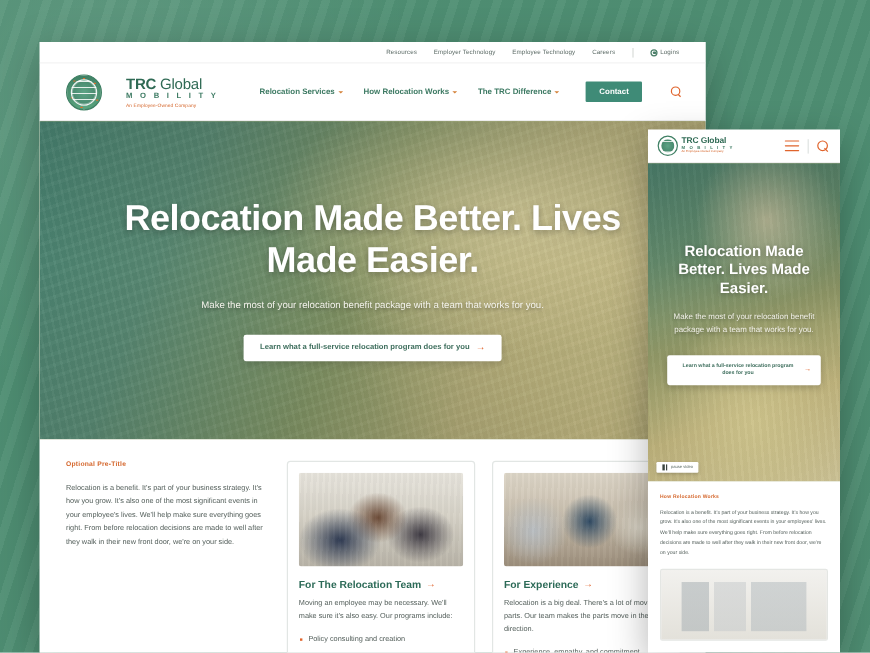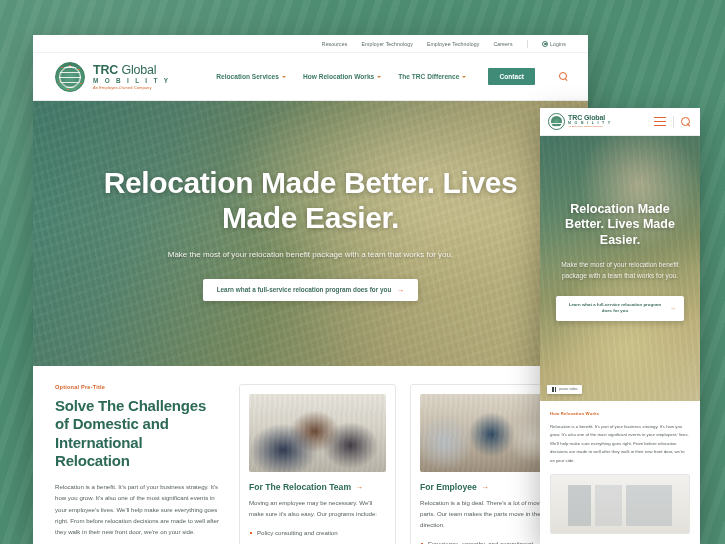--- a/index.html
+++ b/index.html
@@ -85,21 +85,21 @@
 
   
   .nav-bar {
     height: 48px;
     display: flex;
     align-items: center;
     padding: 0 20px 0 22px;
     background: #fff;
     border-bottom: 1px solid #ececec;
   }
-  .logo { display: flex; align-items: center; gap: 8px; }
+  .logo { display: flex; align-items: center; gap: 20px; }
   .logo-globe {
     width: 30px; height: 30px; flex: 0 0 30px;
     border-radius: 50%;
     position: relative;
     background:
       radial-gradient(circle at 50% 50%, rgba(255,255,255,0) 52%, rgba(255,255,255,0) 100%),
       conic-gradient(from 0deg, #3e7f63, #5aa57f, #3e7f63);
     border: 1.2px solid #3e7f63;
     overflow: hidden;
   }
@@ -504,41 +504,40 @@
         <div class="hero-cta">
           <span>Learn what a full-service relocation program does for you</span>
           <span class="arrow-orange">→</span>
         </div>
       </div>
     </div>
 
     <div class="content">
       <div class="col-left">
         <div class="pre-title">Optional Pre-Title</div>
-        <h2 class="sec-title">Solve The Challenges of Domestic and International Relocation</h2>
         <p class="sec-body">Relocation is a benefit. It's part of your business strategy. It's how you grow. It's also one of the most significant events in your employee's lives. We'll help make sure everything goes right. From before relocation decisions are made to well after they walk in their new front door, we're on your side.</p>
       </div>
 
       <div class="cards">
         <div class="card">
           <div class="card-photo a"></div>
           <div class="card-title">
             <span>For The Relocation Team</span>
             <span class="arrow-orange">→</span>
           </div>
           <p class="card-body">Moving an employee may be necessary. We'll make sure it's also easy. Our programs include:</p>
           <ul class="card-list">
             <li>Policy consulting and creation</li>
           </ul>
         </div>
 
         <div class="card">
           <div class="card-photo b"></div>
           <div class="card-title">
-            <span>For Employee</span>
+            <span>For Experience</span>
             <span class="arrow-orange">→</span>
           </div>
           <p class="card-body">Relocation is a big deal. There's a lot of moving parts. Our team makes the parts move in the right direction.</p>
           <ul class="card-list">
             <li>Experience, empathy, and commitment</li>
           </ul>
         </div>
       </div>
     </div>
   </div>

